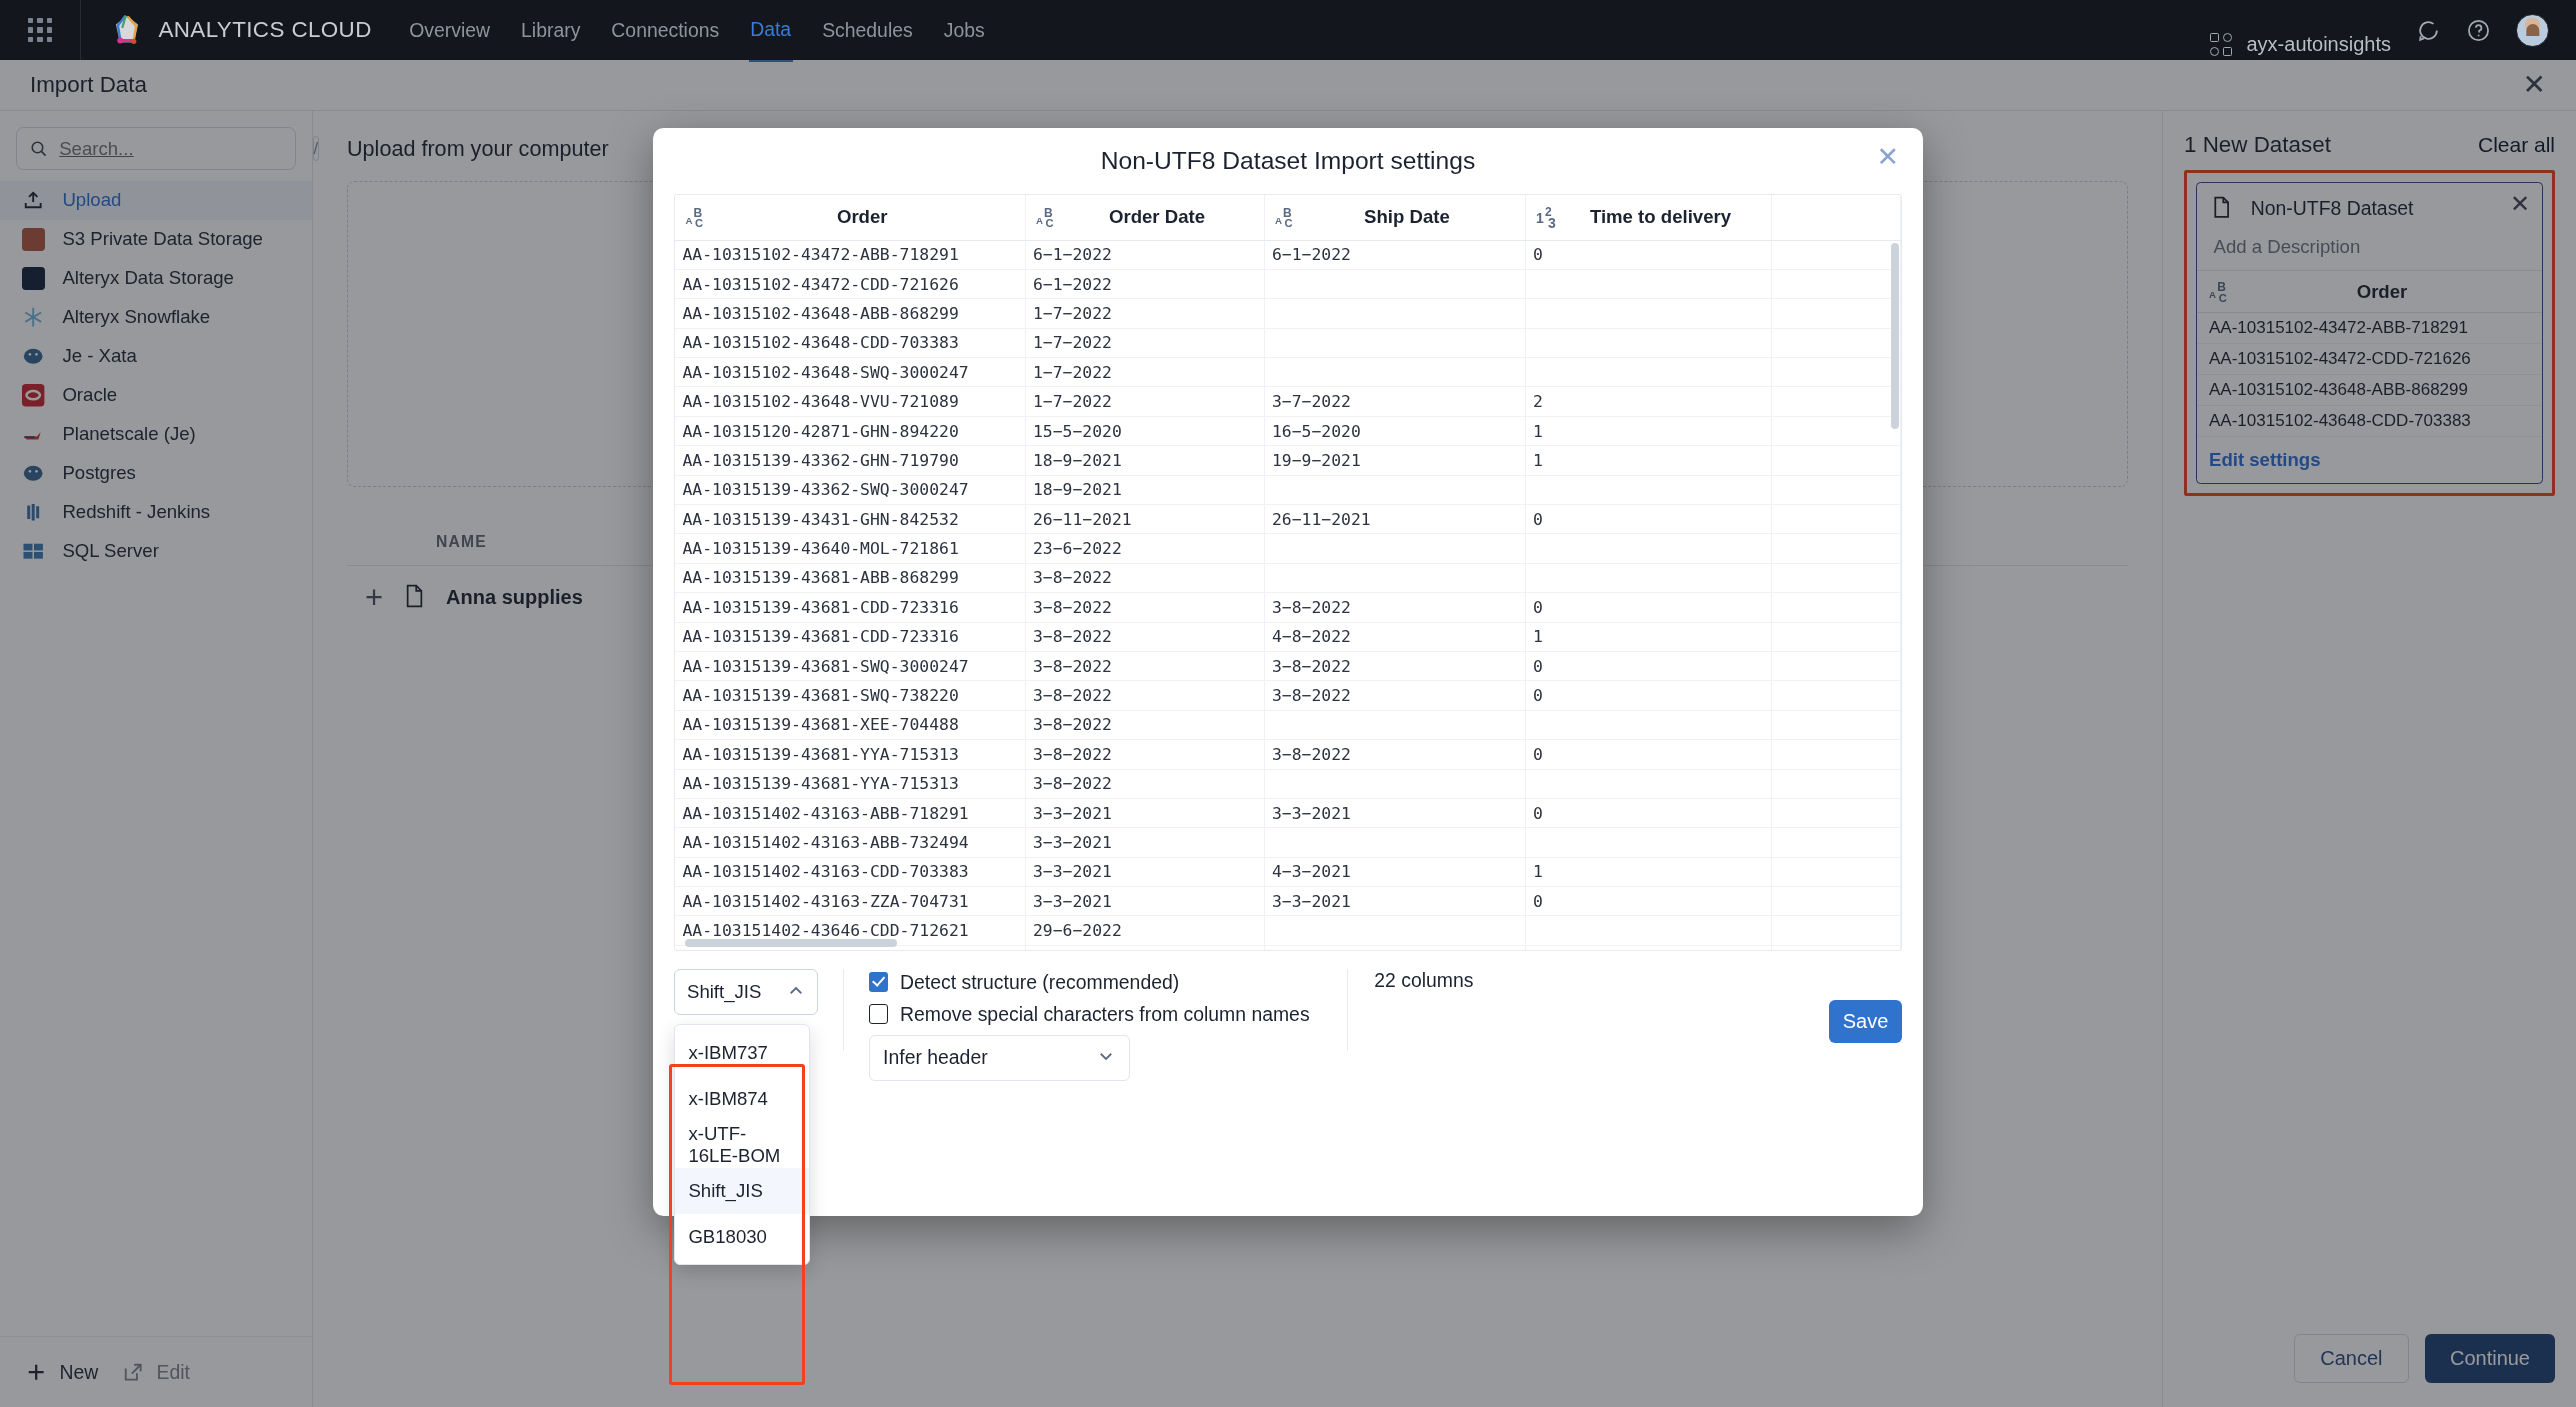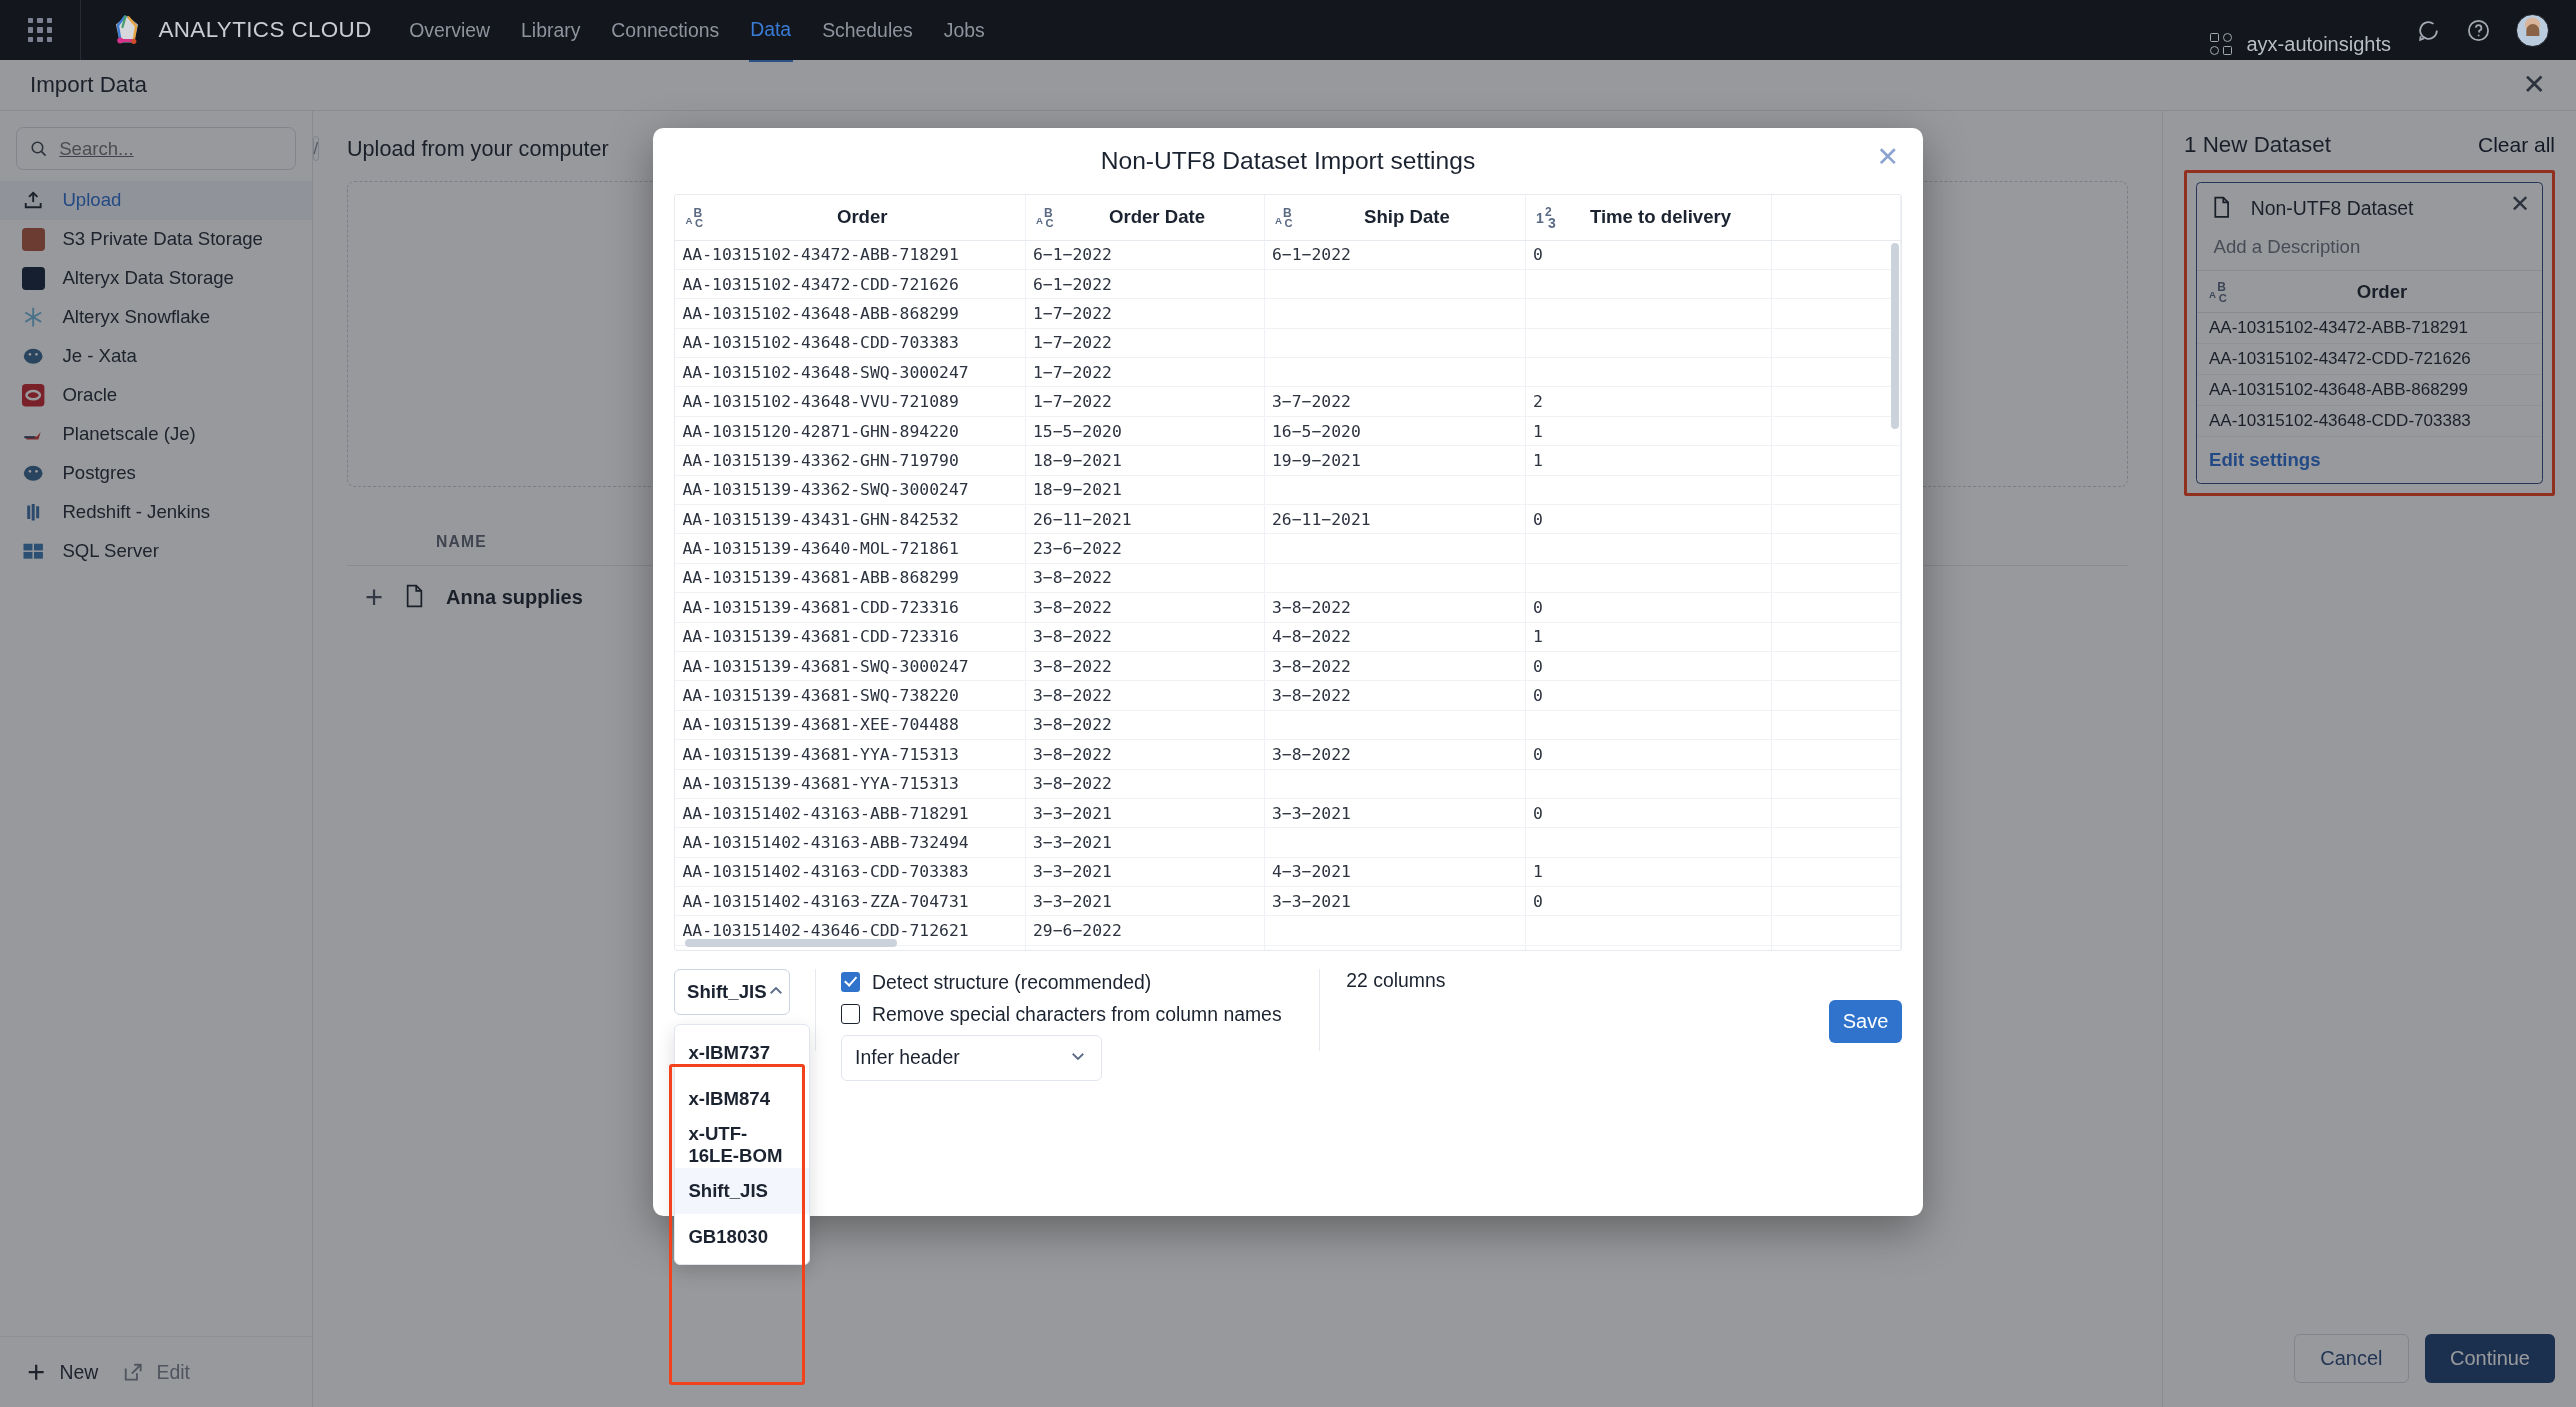--- a/index.html
+++ b/index.html
@@ -23,21 +23,21 @@
   .grid-dots { display:grid; grid-template-columns:repeat(3,5.2px); grid-template-rows:repeat(3,5.2px);
     gap:4.5px; }
   .grid-dots i { width:5.2px; height:5.2px; background:#7b8190; border-radius:0.7px; display:block; }
   .brand { display:flex; align-items:center; gap:13.4px; margin-left:28px; }
   .brand-logo { width:36px; height:36px; position:relative; }
   .brand-name { color:#c9ccd3; font-size:22.4px; letter-spacing:0.4px; }
   .nav-links { display:flex; align-items:center; gap:28px; margin-left:36px; }
   .nav-link { color:#8e949f; font-size:19.4px; padding:19.4px 1.5px; cursor:pointer; }
   .nav-link.active { color:#3a7bd5; border-bottom:2.2px solid #3a7bd5; }
   .topnav-right { margin-left:auto; display:flex; align-items:center; gap:25px; margin-right:27px; }
-  .workspace { display:flex; align-items:center; gap:14px; color:#b9bdc6; font-size:20px;margin-top:28px; }
+  .workspace { display:flex; align-items:flex-end; gap:14px; color:#b9bdc6; font-size:20px;margin-top:28px; }
   .ws-icon { width:22.4px; height:22.4px; position:relative; }
   .ws-icon span { position:absolute; border:1.9px solid #a3a8b3; }
   .ws-icon .s1 { left:0; top:0; width:9px; height:9px; border-radius:1.5px; }
   .ws-icon .s2 { right:0; top:0; width:9px; height:9px; border-radius:50%; }
   .ws-icon .s3 { left:0; bottom:0; width:9px; height:9px; border-radius:50%; }
   .ws-icon .s4 { right:0; bottom:0; width:9px; height:9px; border-radius:1.5px; }
   .circ-icon { width:25px; height:25px; color:#a3a8b3; }
   .avatar { width:33px; height:33px; border-radius:50%;
     background: radial-gradient(circle at 50% 32%, #d9b49a 0 28%, #b9cbdc 29% 100%);
     border:0.7px solid #2a2e36; overflow:hidden; position:relative; }
@@ -162,21 +162,21 @@
   .col-ttd   { width:246px; }
   .col-rest  { width:auto; }
   .vscroll { position:absolute; right:2.2px; top:48px; width:8.2px; height:186px;
     background:#ccd2dc; border-radius:4.5px; }
   .hscroll { position:absolute; left:10.4px; bottom:3px; width:212px; height:8.2px;
     background:#ccd2dc; border-radius:4.5px; }
 
   .modal-foot { flex:1; display:flex; align-items:flex-start; padding:18px 21px 0 21px; position:relative;}
   .enc-outline { position:absolute; left:669px; top:1064px; width:136px; height:321px;
       border:3px solid #f2411b; border-radius:3px; z-index:42; pointer-events:none; }
-  .enc-col { width:116px; position:relative;font-weight:bold; }
+  .enc-col { width:144px; position:relative; }
   .select-box { height:46px; border:0.7px solid #ccd4e3; border-radius:6px; display:flex;
      align-items:center; padding:0 12px; font-size:18.6px; color:#1b2330; cursor:pointer; background:#fff;}
   .select-box .car { margin-left:auto; color:#5a6a85; font-size:15px; }
   .dropdown { position:absolute; left:0; top:55px; width:136px; background:#fff;
     border:0.7px solid #e1e6ee; border-radius:6px; box-shadow:0 7.5px 19.4px rgba(0,0,0,0.14);
     padding:4.5px 0; z-index:41; }
   .dd-item { height:46px; display:flex; align-items:center; padding:0 13.4px; font-size:18.6px;
      color:#1b2330; cursor:pointer; }
   .dd-item.sel { background:#f3f6fc; }
   .divider-v { width:0.7px; background:#e6e9ee; margin:0 25px; height:82px; }

